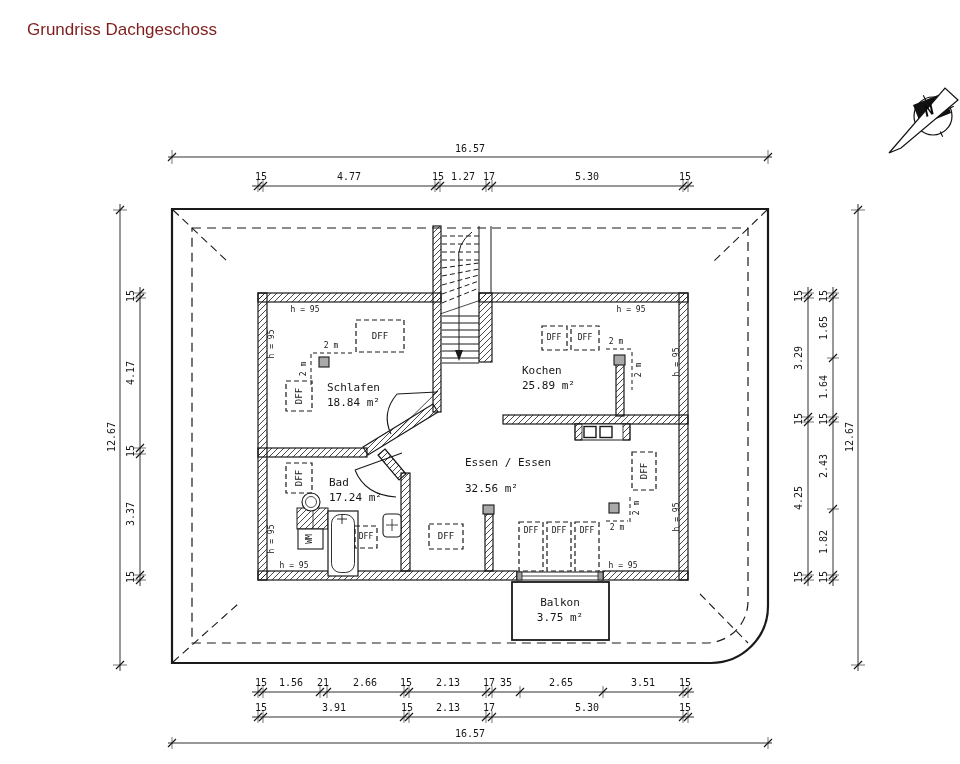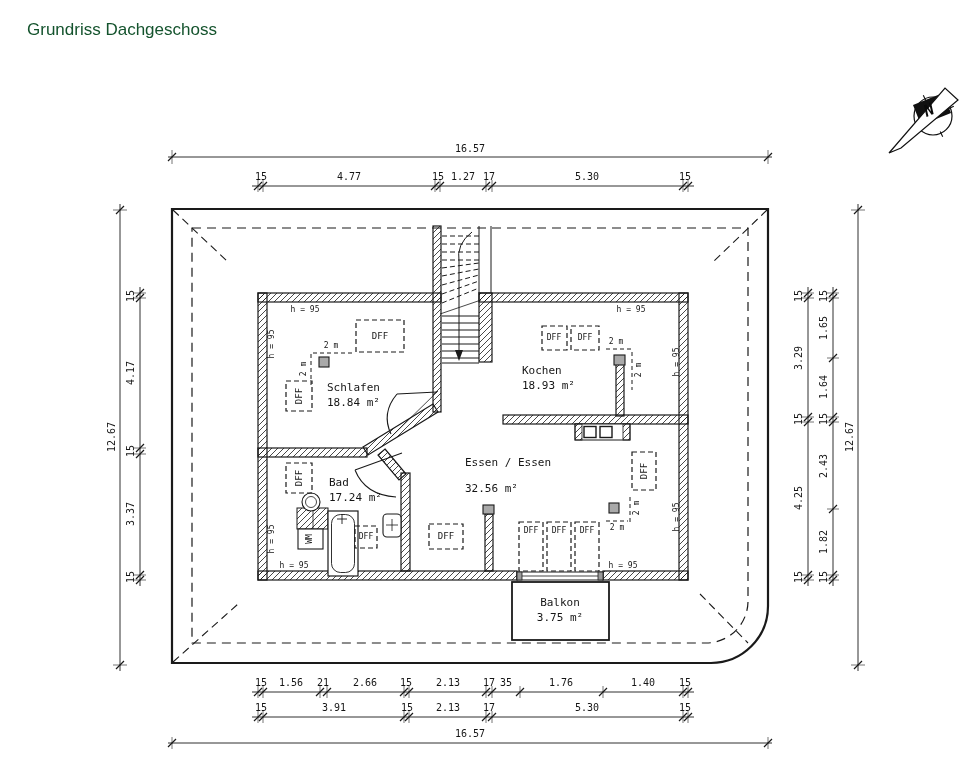--- a/index.html
+++ b/index.html
@@ -1,20 +1,20 @@
 <!DOCTYPE html>
 <html><head>
 <meta charset="utf-8">
 <style>
   html,body{margin:0;padding:0;background:#ffffff;}
   .canvas{position:relative;width:960px;height:764px;background:#ffffff;overflow:hidden;
           font-family:"DejaVu Sans Mono",monospace;color:#151515;}
   .plan-svg{position:absolute;left:0;top:0;}
   .title{position:absolute;left:27px;top:20px;font-family:"Liberation Sans",sans-serif;
-         font-size:17px;color:#14532d;}
+         font-size:17px;color:#7f1d1d;}
   .lbl{position:absolute;font-family:"DejaVu Sans Mono",monospace;color:#151515;
        transform:translate(-50%,-50%);white-space:pre;line-height:1;}
   .dim{font-size:10px;}
   .rot{transform:translate(-50%,-50%) rotate(-90deg);}
   .f8{font-size:8px;}
   .f9{font-size:9px;}
   .f11{font-size:11px;}
   .la{transform:translate(0,-50%);}
   .north-n{position:absolute;left:929px;top:110px;font-size:16px;font-weight:bold;
            font-style:italic;transform:translate(-50%,-50%) rotate(-24deg);color:#0a0a0a;}
@@ -163,21 +163,21 @@
       <polygon points="913,105 943,93 951,113 921,125" fill="#111"></polygon>
       <polygon points="889,153 945,88 958,100 901,148" fill="#ffffff" stroke="#111" stroke-width="1.2"></polygon>
     </g>
   </svg>
 
   <div class="north-n">N</div>
 
   <div class="lbl f11 la" style="left:327px;top:387px">Schlafen</div>
   <div class="lbl f11 la" style="left:327px;top:402px">18.84 m²</div>
   <div class="lbl f11 la" style="left:522px;top:370px">Kochen</div>
-  <div class="lbl f11 la" style="left:522px;top:385px">18.93 m²</div>
+  <div class="lbl f11 la" style="left:522px;top:385px">25.89 m²</div>
   <div class="lbl f11 la" style="left:465px;top:462px">Essen / Essen</div>
   <div class="lbl f11 la" style="left:465px;top:488px">32.56 m²</div>
   <div class="lbl f11 la" style="left:329px;top:482px">Bad</div>
   <div class="lbl f11 la" style="left:329px;top:497px">17.24 m²</div>
   <div class="lbl f11" style="left:560px;top:602px">Balkon</div>
   <div class="lbl f11" style="left:560px;top:617px">3.75 m²</div>
 
   <div class="lbl f9" style="left:380px;top:336px">DFF</div>
   <div class="lbl f9 rot" style="left:299px;top:396px">DFF</div>
   <div class="lbl f9 rot" style="left:299px;top:478px">DFF</div>
@@ -218,22 +218,22 @@
   <div class="lbl dim" style="left:685px;top:177px">15</div>
 
   <div class="lbl dim" style="left:261px;top:683px">15</div>
   <div class="lbl dim" style="left:291px;top:683px">1.56</div>
   <div class="lbl dim" style="left:323px;top:683px">21</div>
   <div class="lbl dim" style="left:365px;top:683px">2.66</div>
   <div class="lbl dim" style="left:406px;top:683px">15</div>
   <div class="lbl dim" style="left:448px;top:683px">2.13</div>
   <div class="lbl dim" style="left:489px;top:683px">17</div>
   <div class="lbl dim" style="left:506px;top:683px">35</div>
-  <div class="lbl dim" style="left:561px;top:683px">1.76</div>
-  <div class="lbl dim" style="left:643px;top:683px">1.40</div>
+  <div class="lbl dim" style="left:561px;top:683px">2.65</div>
+  <div class="lbl dim" style="left:643px;top:683px">3.51</div>
   <div class="lbl dim" style="left:685px;top:683px">15</div>
 
   <div class="lbl dim" style="left:261px;top:708px">15</div>
   <div class="lbl dim" style="left:334px;top:708px">3.91</div>
   <div class="lbl dim" style="left:407px;top:708px">15</div>
   <div class="lbl dim" style="left:448px;top:708px">2.13</div>
   <div class="lbl dim" style="left:489px;top:708px">17</div>
   <div class="lbl dim" style="left:587px;top:708px">5.30</div>
   <div class="lbl dim" style="left:685px;top:708px">15</div>
   <div class="lbl dim" style="left:470px;top:734px">16.57</div>

